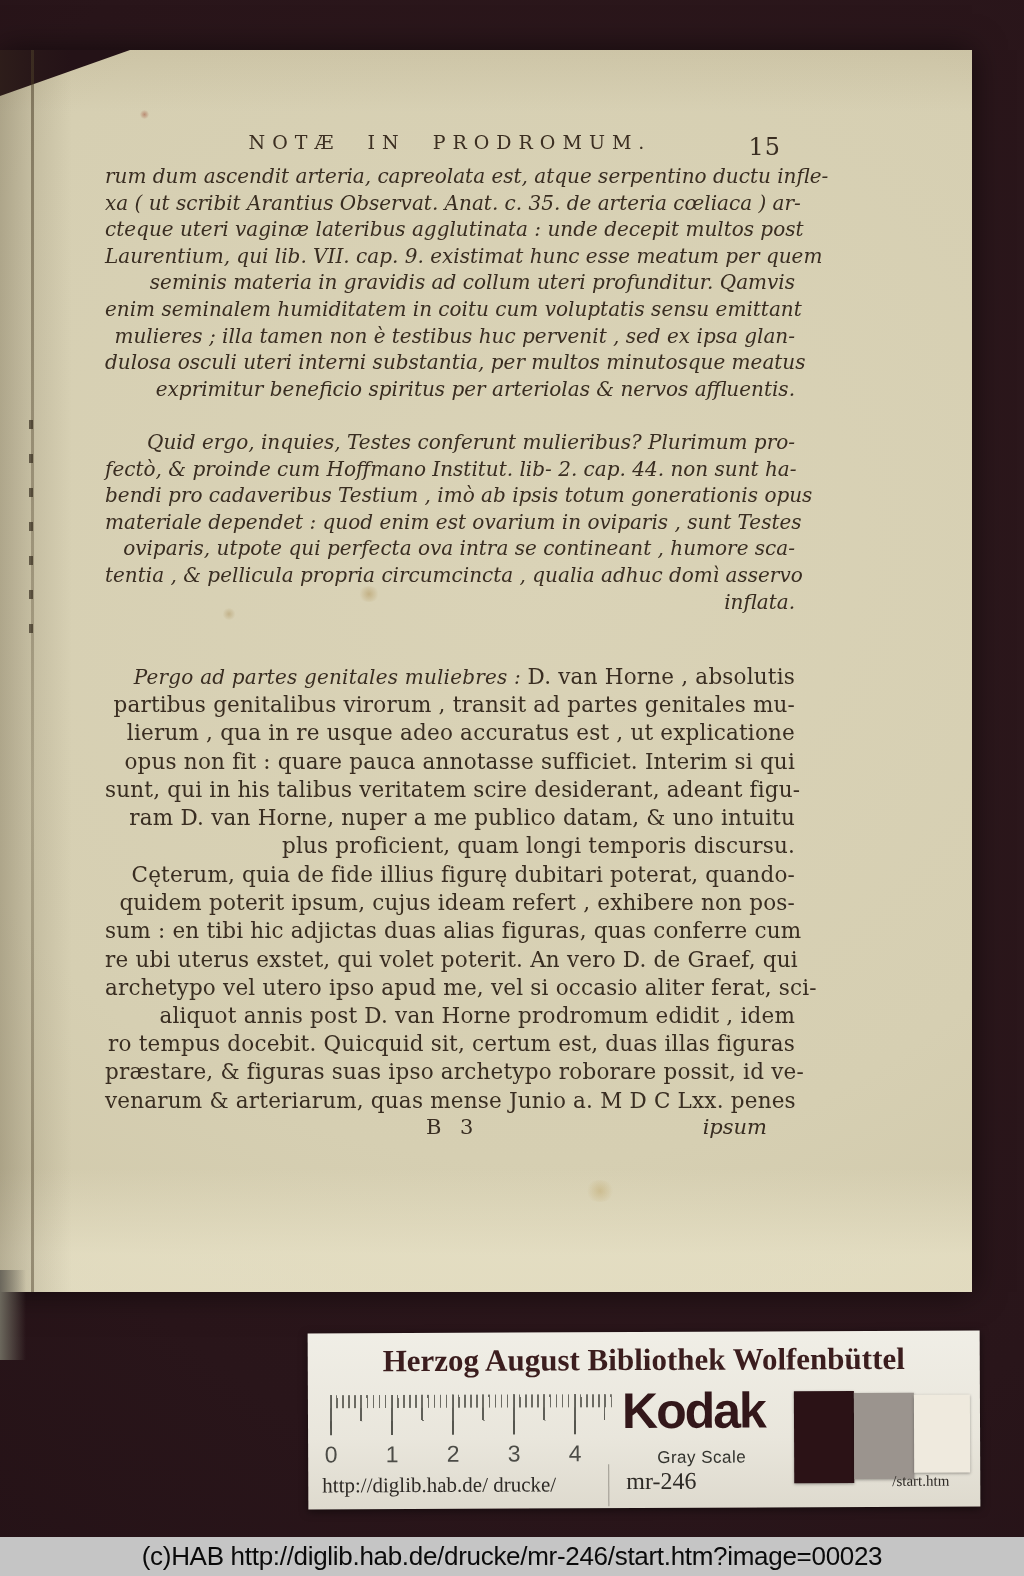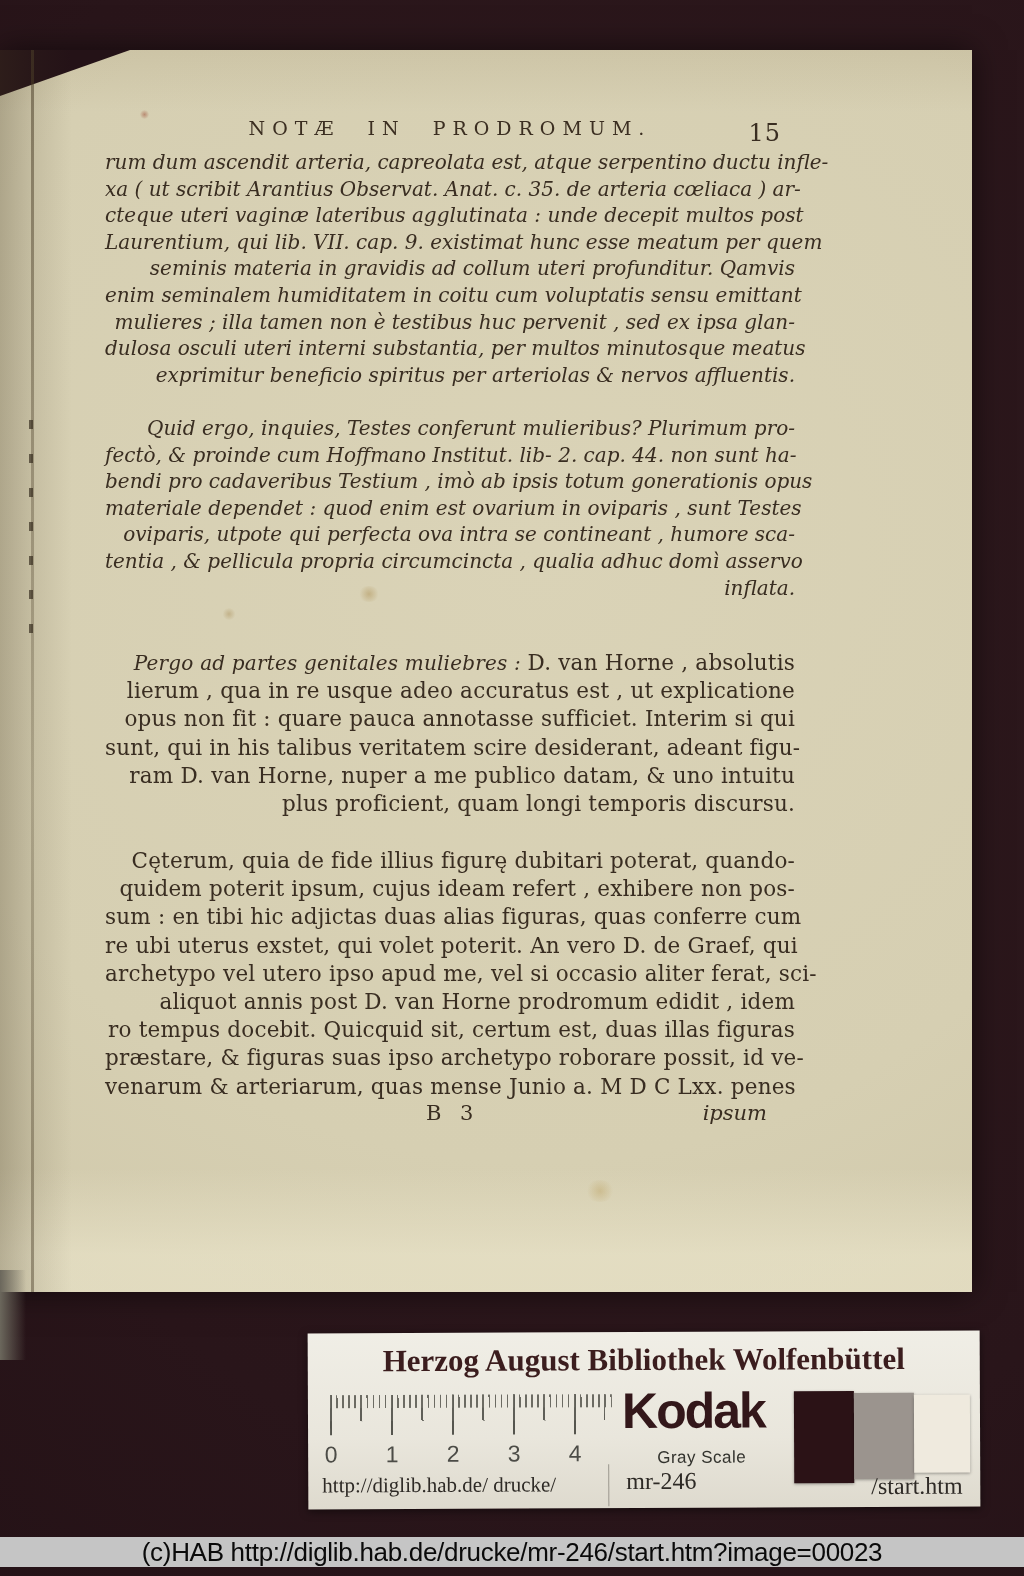--- a/index.html
+++ b/index.html
@@ -33,21 +33,21 @@
   .s1 { left:358px; top:536px; width:22px; height:16px;
         background:radial-gradient(circle, rgba(160,125,55,.38), rgba(160,125,55,0) 70%); }
   .s2 { left:222px; top:558px; width:14px; height:12px;
         background:radial-gradient(circle, rgba(150,115,50,.32), rgba(150,115,50,0) 70%); }
   .s3 { left:585px; top:1130px; width:30px; height:22px;
         background:radial-gradient(circle, rgba(175,140,60,.30), rgba(175,140,60,0) 70%); }
   .s4 { left:140px; top:60px; width:9px; height:9px;
         background:radial-gradient(circle, rgba(150,60,40,.45), rgba(150,60,40,0) 75%); }
 
   
-  .textblock { position:absolute; left:105px; top:1px; width:690px; height:100%;
+  .textblock { position:absolute; left:105px; top:15px; width:690px; height:100%;
                color:#392d21; }
   .tline { white-space:nowrap; }
 
   .pageheader { position:absolute; top:66px; left:0; width:100%; text-align:center; }
   .htitle { font-size:19px; letter-spacing:7px; word-spacing:14px; color:#3b2e21; }
   .pnum   { position:absolute; right:14px; top:2px; font-size:24px; letter-spacing:1px; }
 
   .para { position:absolute; left:0; width:100%;text-align:right; }
   .p1, .p2 { font-style:italic; font-size:20px; line-height:26.6px; }
   .p3, .p4 { font-style:normal; font-size:21.5px; line-height:28.2px; letter-spacing:.2px; }
@@ -100,25 +100,25 @@
   .patch { box-shadow:0 1px 3px rgba(0,0,0,.35); }
   .pd { width:60px; height:92px; }
   .pm { width:60px; height:86px; margin-top:2px; }
   .pl { width:56px; height:78px; margin-top:4px; }
 
   .divline { position:absolute; left:300px; top:132px; width:1px; height:42px; background:#9a968d; }
   .url-left  { position:absolute; left:14px;  top:140px; font-size:21px; color:#2e2a26;
                font-family:"Liberation Serif","DejaVu Serif",serif; }
   .code      { position:absolute; left:318px; top:136px; font-size:24px; color:#2e2a26;
                font-family:"Liberation Serif","DejaVu Serif",serif; }
-  .url-right { position:absolute; left:563px; top:142px; font-size:24px; color:#2e2a26;
+  .url-right { position:absolute; left:584px; top:142px; font-size:15px; color:#2e2a26;
                font-family:"Liberation Serif","DejaVu Serif",serif; }
 
   
-  .caption { position:absolute; left:0; top:1537px; width:1024px; height:30px;
+  .caption { position:absolute; left:0; top:1537px; width:1024px; height:39px;
              background:#c5c5c5; display:flex; align-items:center; justify-content:center; }
   .caption span { font-family:"Liberation Sans","DejaVu Sans",sans-serif;
                   font-size:26px; letter-spacing:-.3px; color:#0a0a0a; }
 </style>
 </head>
 <body>
 
 <div class="scene">
 
   <div class="page">
@@ -157,20 +157,21 @@
           <div class="tline">oviparis, utpote qui perfecta ova intra se contineant ,  humore sca-</div>
           <div class="tline">tentia , &amp; pellicula propria circumcincta ,  qualia adhuc domì asservo</div>
           <div class="tline">inflata.</div>
         </div>
 
       <div class="para p3">
         <div class="tline leadline">
           <span class="lead-italic">Pergo ad partes genitales muliebres : </span><span>D. van Horne ,  absolutis</span>
         </div>
         <div>
+            <div class="tline">partibus genitalibus virorum , transit ad partes genitales mu-</div>
             <div class="tline">lierum ,  qua in re usque adeo accuratus est , ut explicatione</div>
             <div class="tline">opus non fit :  quare pauca annotasse sufficiet.  Interim si qui</div>
             <div class="tline">sunt, qui in his talibus veritatem scire desiderant, adeant figu-</div>
             <div class="tline">ram D. van Horne, nuper a me publico datam, &amp; uno intuitu</div>
             <div class="tline">plus proficient, quam longi temporis discursu.</div>
           </div>
       </div>
 
       <div class="para p4">
           <div class="tline">Cęterum, quia de fide illius figurę dubitari poterat, quando-</div>

